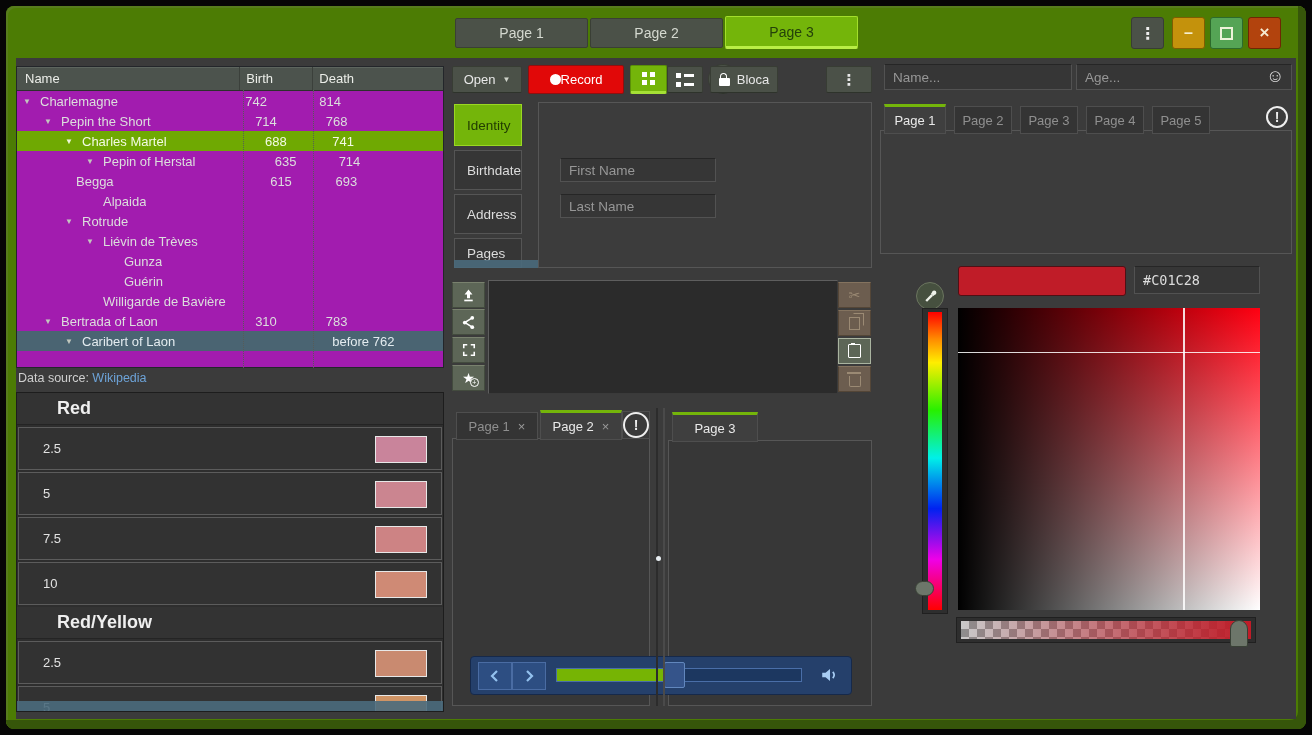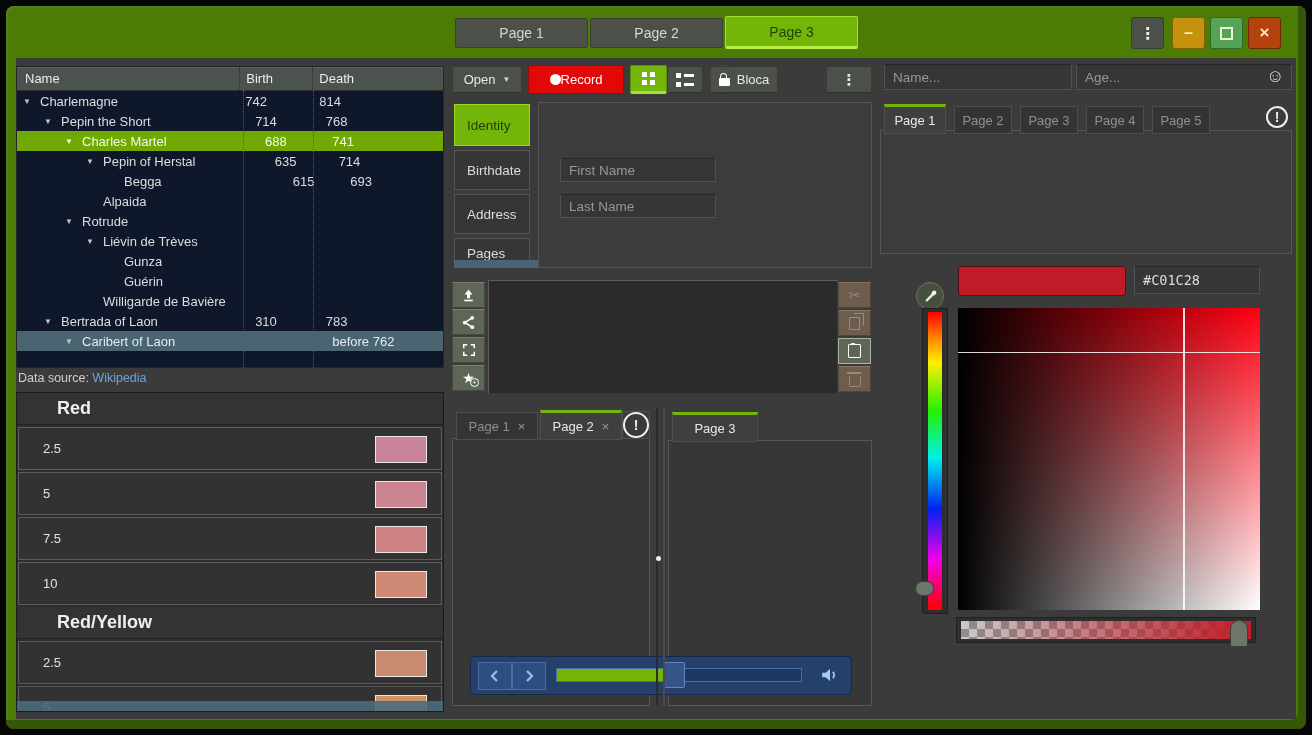--- a/index.html
+++ b/index.html
@@ -11,21 +11,21 @@
          box-shadow:inset -8px -9px 0 #36560a, inset 2px 2px 0 #577d1d;}
   .content{left:16px;top:58px;width:1280px;height:661px;background:#3b3b3b;}
   
   .tb-tab{top:18px;height:30px;border-radius:2px;display:flex;align-items:center;justify-content:center;
           background:#4b5148;border:1px solid #3a3f35;color:#d5d9d0;font-size:14px;}
   .tb-tab.active{top:16px;height:33px;background:#74b50a;border:1px solid #a3df2b;border-bottom:3px solid #b9ee46;color:#24410a;}
   .winbtn{top:17px;width:33px;height:32px;border-radius:3px;display:flex;align-items:center;justify-content:center;}
   
   .panel-border{border:1px solid #565656;background:#383838;}
   
-  .tree-clip{left:16px;top:66px;width:428px;height:302px;overflow:hidden;background:#0f172a;border:1px solid #23262a;}
+  .tree-clip{left:16px;top:66px;width:428px;height:302px;overflow:hidden;background:#a21caf;border:1px solid #23262a;}
   .thead{display:flex;height:23px;background:#4c534d;border-bottom:1px solid #2c302c;color:#eceee9;}
   .thead div{display:flex;align-items:center;padding-left:8px;border-right:1px solid #3b403b;box-shadow:inset 0 1px 0 #5d655e;}
   .trow{display:flex;height:20px;align-items:center;color:#dcdedd;white-space:nowrap;}
   .trow .name{overflow:hidden;}
   .trow .c{display:flex;align-items:center;height:100%;}
   .cn{width:227px;} .cb{width:70px;padding-left:8px;} .cd{width:131px;padding-left:8px;}
   .exp{display:inline-block;width:17px;font-size:8px;color:#c2c7be;text-align:left;}
   .sel-green{background:#6fa902;color:#f3fbe4;} .sel-green .exp{color:#eef7da;}
   .sel-blue{background:#4a6472;color:#e3ebef;}
   .colsep{top:90px;height:278px;border-left:1px dotted #575b57;}
@@ -46,21 +46,21 @@
   .record{background:#e10808;border:1px solid #8f0f0f;border-radius:2px;color:#fff;display:flex;align-items:center;justify-content:center;}
   .dot{width:11px;height:11px;border-radius:50%;background:#fff;}
   
   .gridic{display:grid;grid-template-columns:5px 5px;grid-gap:3px;} .gridic i{width:5px;height:5px;background:#fff;}
   .listic{display:flex;flex-direction:column;gap:4px;} .listic .r{display:flex;gap:3px;align-items:center;}
   .listic .sq{width:5px;height:5px;background:#fff;} .listic .ln{width:10px;height:3px;background:#fff;}
   
   .lock{position:relative;width:11px;height:8px;background:#fff;border-radius:1px;margin-top:5px;}
   .lock:before{content:'';position:absolute;top:-5px;left:1.5px;width:5px;height:5px;border:1.7px solid #fff;border-bottom:none;border-radius:4px 4px 0 0;}
   
-  .vtab{left:454px;width:76px;background:#363636;border:1px solid #555;color:#dcdcdc;display:flex;align-items:center;padding-left:12px;font-size:13.5px;}
+  .vtab{left:454px;width:68px;background:#363636;border:1px solid #555;color:#dcdcdc;display:flex;align-items:center;padding-left:12px;font-size:13.5px;}
   .vtab.active{background:#74b50a;border-color:#9ad822;color:#223d02;}
   .entry{background:#363636;border:1px solid #525252;border-top-color:#262626;color:#dcdcdc;font-family:"Liberation Sans",sans-serif;
          font-size:13.5px;padding:0 8px;outline:none;}
   .entry::placeholder{color:#979797;}
   
   .sbtn{width:33px;height:26px;background:#5d6657;border:1px solid #434b3e;border-top-color:#79816e;
         display:flex;align-items:center;justify-content:center;color:#fff;}
   .sbtn.dis{background:#6c5d4f;border-color:#544637;border-top-color:#84735f;color:#9b8a74;}
   .sbtn.focus{border:1px solid #aab4a0;}
   
@@ -163,21 +163,21 @@
     </div>
     <div class="trow">
       <span class="c cn" style="padding-left:69px;">
           <span class="exp">▼</span>
           <span class="name">Pepin of Herstal</span>
         </span>
       <span class="c cb">635</span>
         <span class="c cd">714</span>
     </div>
     <div class="trow">
-      <span class="c cn" style="padding-left:107px;">
+      <span class="c cn" style="padding-left:59px;">
           <span class="name">Begga</span>
         </span>
       <span class="c cb">615</span>
         <span class="c cd">693</span>
     </div>
     <div class="trow">
       <span class="c cn" style="padding-left:86px;">
           <span class="name">Alpaida</span>
         </span>
       <span class="c cb"></span>

